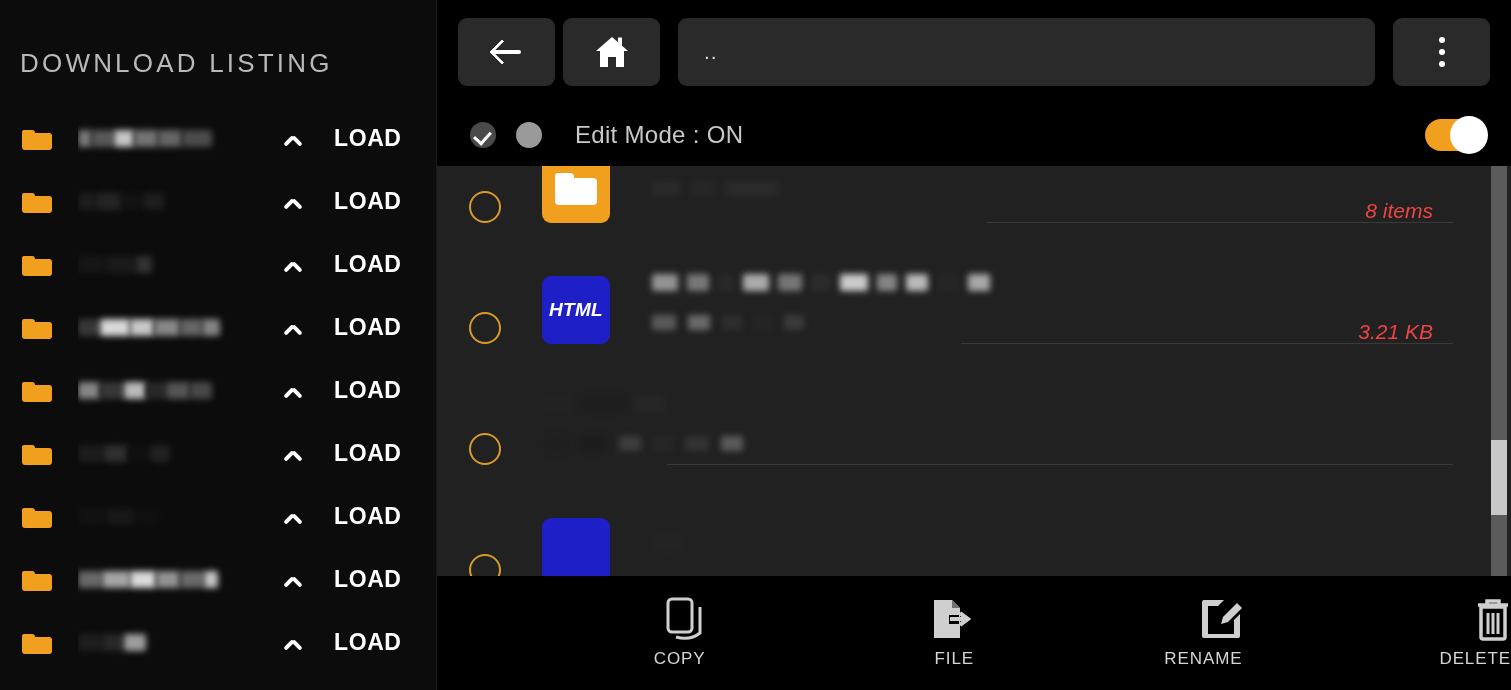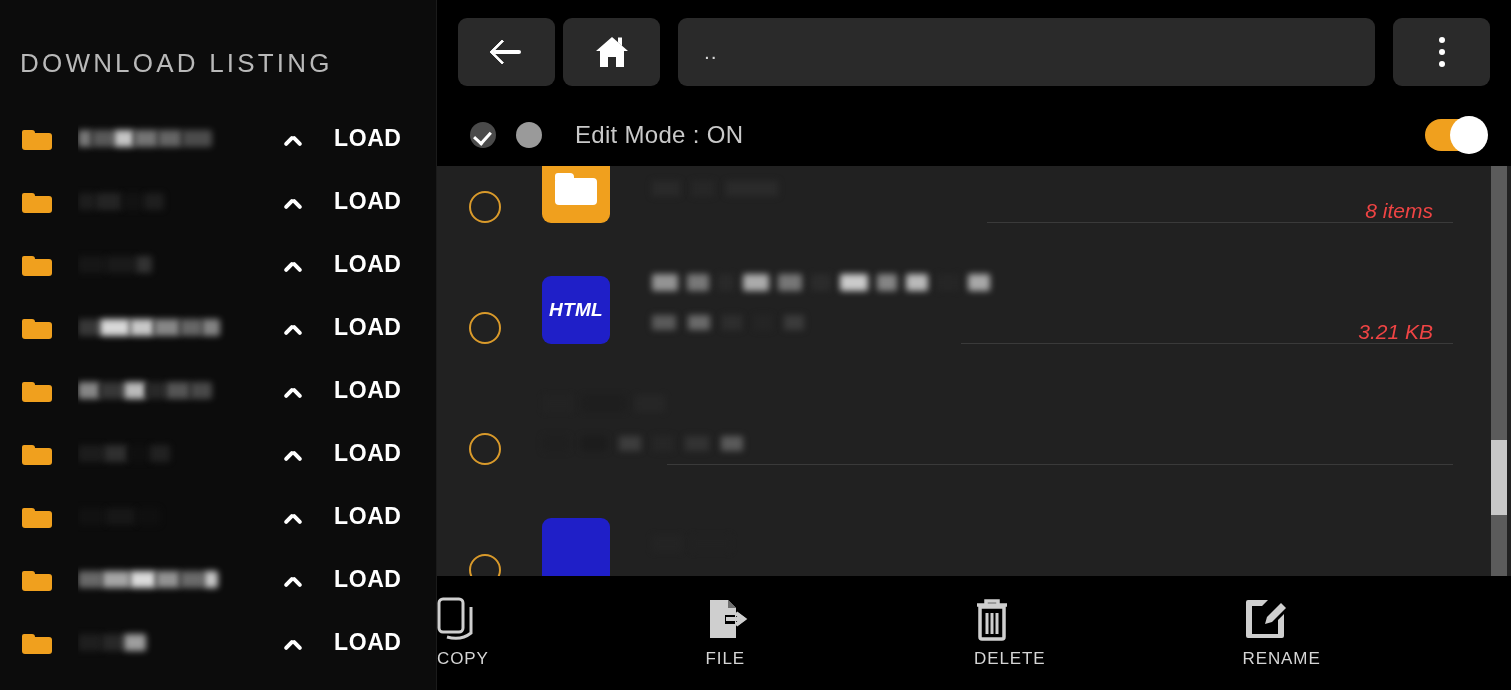--- a/index.html
+++ b/index.html
@@ -223,21 +223,21 @@
   .sb-thumb { position:absolute; left:0; width:16px; background:#c8c8c8; }
 
   
   .actionbar {
     height: 114px; flex:0 0 114px;
     background:#000;
     display:flex; align-items:center;
   }
   .act {
     flex:1 1 0; display:flex; flex-direction:column;
-    align-items:flex-start; justify-content:center; gap:8px;
+    align-items:flex-end; justify-content:center; gap:8px;
   }
   .act-ico { height: 44px; display:flex; align-items:flex-end; }
   .act-label { color:#d5d5d5; font-size:17px; letter-spacing:.9px; }
 
   .download {
     height: 52px; flex:0 0 52px;
     background:#f0a01e;
     display:flex; align-items:center; justify-content:center;
     color:#ffffff; font-size:25px; font-weight:700; letter-spacing:.7px;
   }
@@ -491,34 +491,34 @@
               <path d="M22 3 v8 h8 z" fill="#6f6f6f"></path>
               <path d="M20 22 h14 M30 16 l8 6 -8 6" fill="none" stroke="#cfcfcf" stroke-width="4"></path>
               <rect x="19" y="18" width="10" height="9" fill="#000"></rect>
               <path d="M20 22 h14 M30 16.5 l7.5 5.5 -7.5 5.5" fill="none" stroke="#cfcfcf" stroke-width="4" stroke-linejoin="round"></path>
             </svg>
           </span>
           <span class="act-label">FILE</span>
         </div>
         <div class="act">
           <span class="act-ico">
+            <svg width="44" height="44" viewBox="0 0 44 44">
+              <path d="M3 3 h22 l-6 6 h-10 v28 h26 v-14 l6 -6 v22 a2 2 0 0 1 -2 2 h-34 a2 2 0 0 1 -2 -2 v-34 a2 2 0 0 1 2 -2 z" fill="#cfcfcf"></path>
+              <path d="M24 20 l14 -14 5 5 -14 14 -7 2 z" fill="#cfcfcf"></path>
+            </svg>
+          </span>
+          <span class="act-label">RENAME</span>
+        </div>
+        <div class="act">
+          <span class="act-ico">
             <svg width="36" height="44" viewBox="0 0 36 44">
               <path d="M3 8 h30" stroke="#cfcfcf" stroke-width="3.5"></path>
               <path d="M12 8 v-4 h12 v4" fill="none" stroke="#cfcfcf" stroke-width="3.5"></path>
               <path d="M6 10 h24 v30 a2 2 0 0 1 -2 2 h-20 a2 2 0 0 1 -2 -2 z" fill="none" stroke="#cfcfcf" stroke-width="3.5"></path>
               <path d="M13 16 v21 M18 16 v21 M23 16 v21" stroke="#cfcfcf" stroke-width="3"></path>
             </svg>
           </span>
           <span class="act-label">DELETE</span>
         </div>
-        <div class="act">
-          <span class="act-ico">
-            <svg width="44" height="44" viewBox="0 0 44 44">
-              <path d="M3 3 h22 l-6 6 h-10 v28 h26 v-14 l6 -6 v22 a2 2 0 0 1 -2 2 h-34 a2 2 0 0 1 -2 -2 v-34 a2 2 0 0 1 2 -2 z" fill="#cfcfcf"></path>
-              <path d="M24 20 l14 -14 5 5 -14 14 -7 2 z" fill="#cfcfcf"></path>
-            </svg>
-          </span>
-          <span class="act-label">RENAME</span>
-        </div>
       </div>
 
   </div>
 </div>
 
 </body></html>

